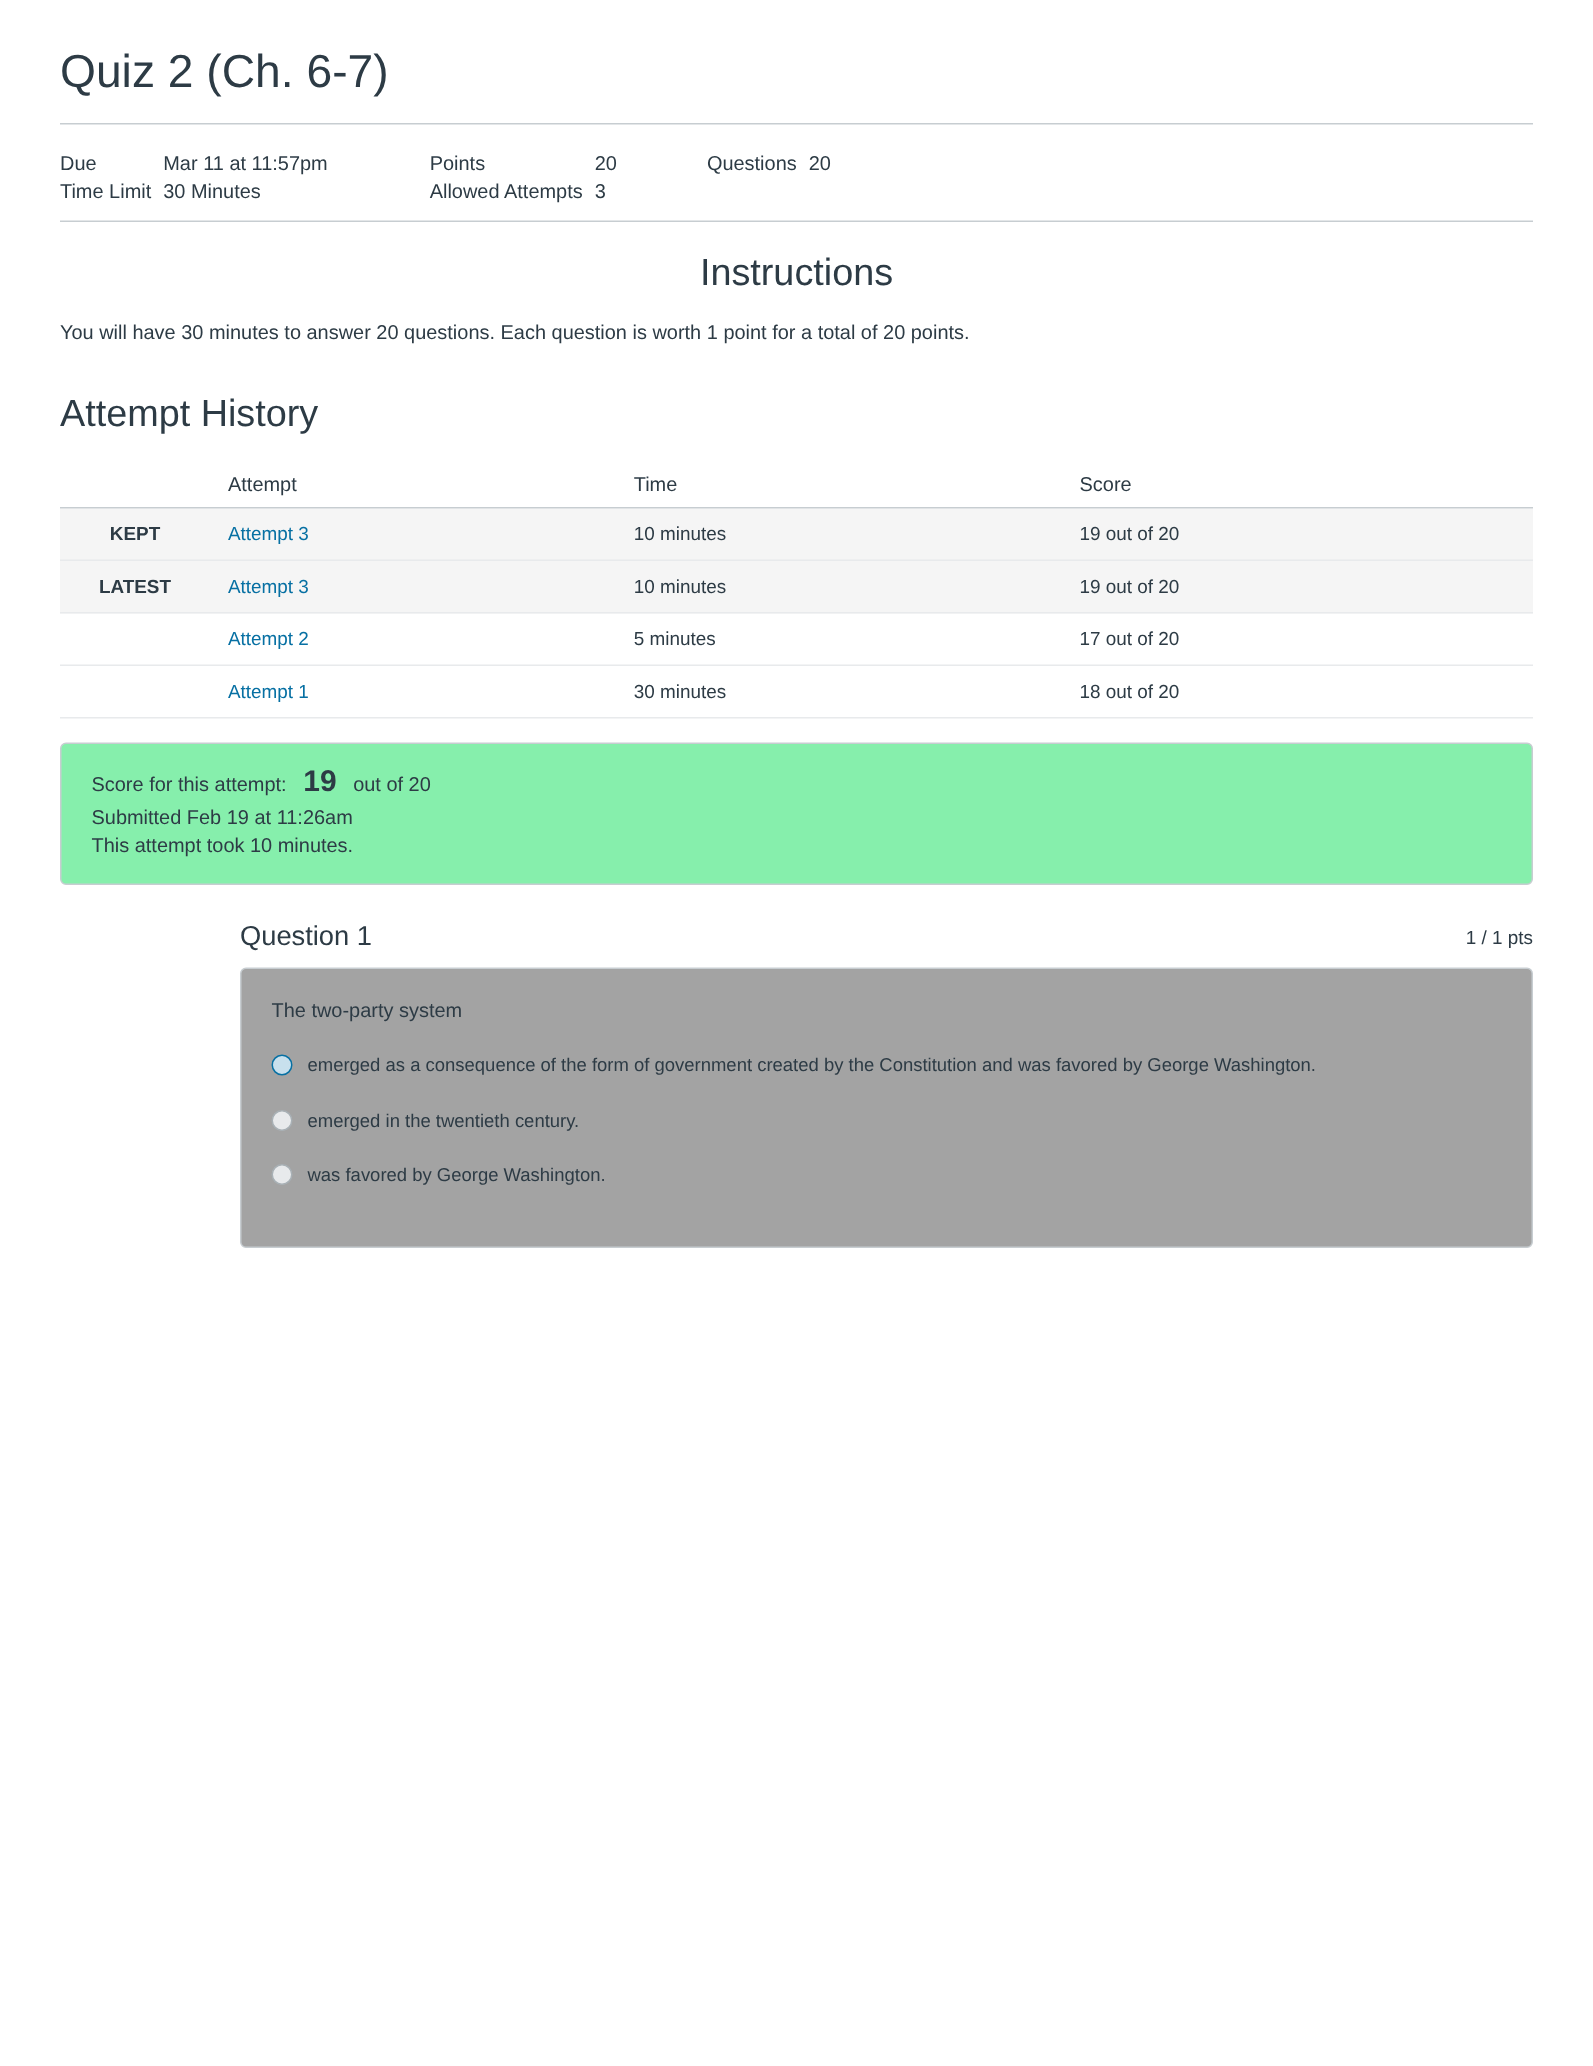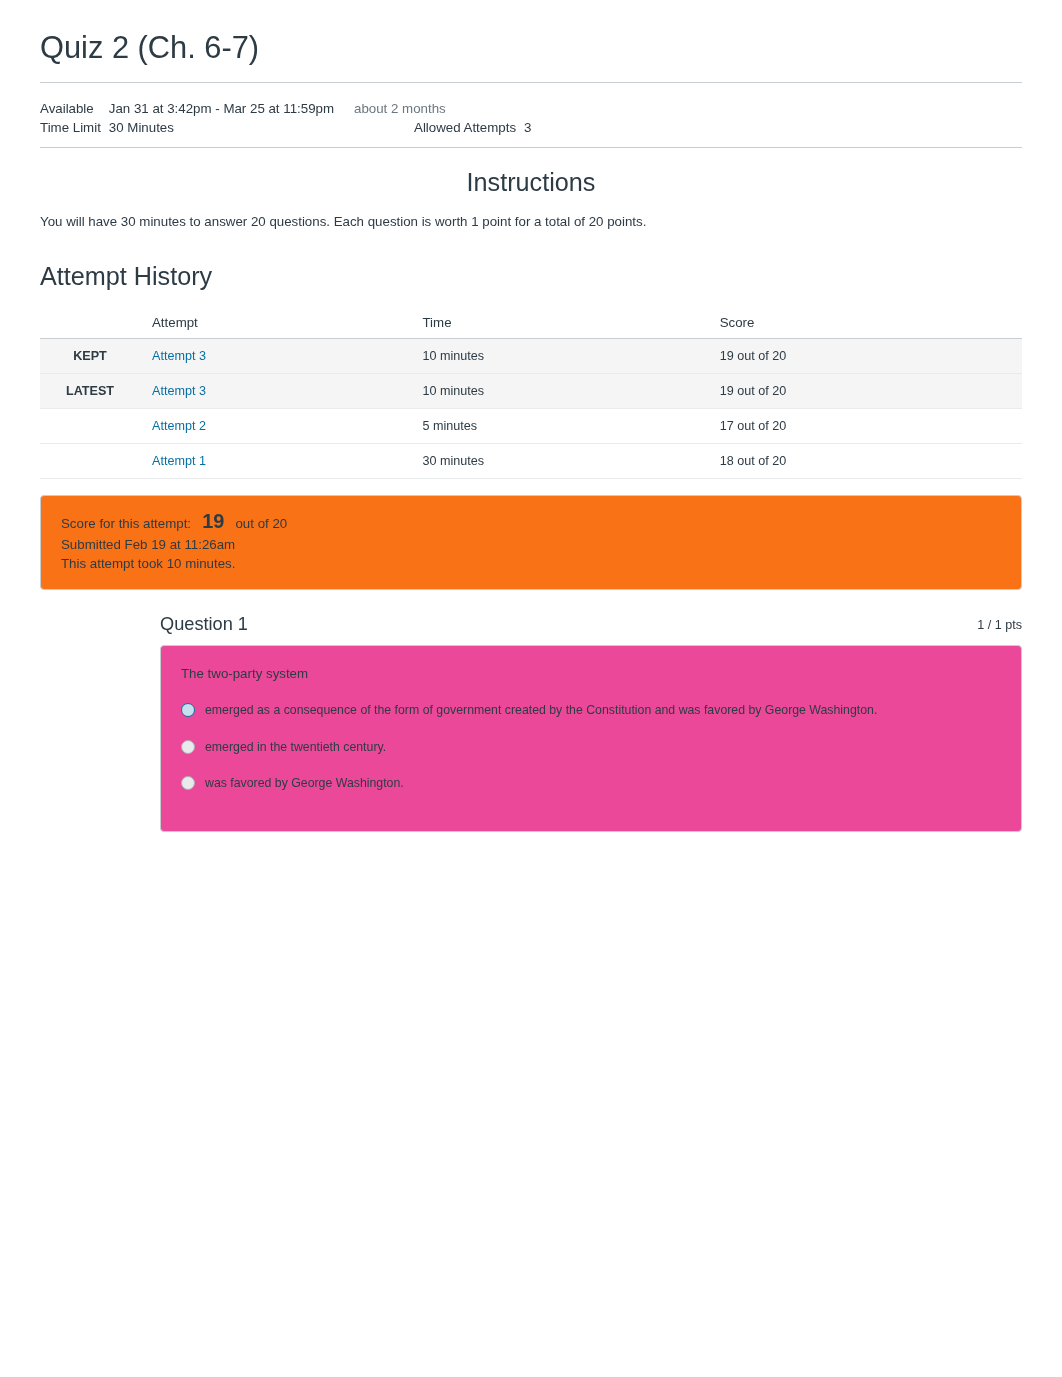--- a/index.html
+++ b/index.html
@@ -105,21 +105,21 @@
 
     .badge-col {
       width: 100px;
       font-size: 0.8em;
       font-weight: bold;
       color: #2d3b45;
       text-align: center;
     }
 
     .score-summary {
-      background: #f97316;
+      background: #86efac;
       border: 1px solid #c7cdd1;
       border-radius: 4px;
       padding: 14px 20px;
       margin: 10px 0 24px 0;
     }
 
     .score-summary .score-line {
       font-size: 0.95em;
       margin-bottom: 4px;
     }
@@ -149,21 +149,21 @@
 
     .question-points {
       font-size: 0.9em;
       color: #2d3b45;
     }
 
     .question-box {
       border: 1px solid #c7cdd1;
       border-radius: 4px;
       padding: 20px;
-      background: #ec4899;
+      background: #a3a3a3;
     }
 
     .question-text {
       font-size: 0.95em;
       margin-bottom: 20px;
       color: #2d3b45;
     }
 
     .answer-option {
       display: flex;
@@ -209,23 +209,26 @@
     }
   </style>
 </head>
 <body>
 
 <h1 class="page-title">Quiz 2 (Ch. 6-7)</h1>
 <hr class="divider">
 
 <div class="meta-table">
   <div class="meta-table-row">
-    <span class="meta-table-cell meta-label">Available</span>
-    <span class="meta-table-cell meta-value" style="padding-right:20px;">Jan 31 at 3:42pm - Mar 25 at 11:59pm</span>
-    <span class="meta-table-cell meta-hint" style="padding-left:0;" colspan="4">about 2 months</span>
+    <span class="meta-table-cell meta-label">Due</span>
+    <span class="meta-table-cell meta-value">Mar 11 at 11:57pm</span>
+    <span class="meta-table-cell meta-label" style="padding-left:60px;">Points</span>
+    <span class="meta-table-cell meta-value" style="padding-right:60px;">20</span>
+    <span class="meta-table-cell meta-label">Questions</span>
+    <span class="meta-table-cell meta-value">20</span>
   </div>
   <div class="meta-table-row">
     <span class="meta-table-cell meta-label">Time Limit</span>
     <span class="meta-table-cell meta-value">30 Minutes</span>
     <span class="meta-table-cell meta-label" style="padding-left:60px;">Allowed Attempts</span>
     <span class="meta-table-cell meta-value">3</span>
   </div>
 </div>
 
 <hr class="divider">

